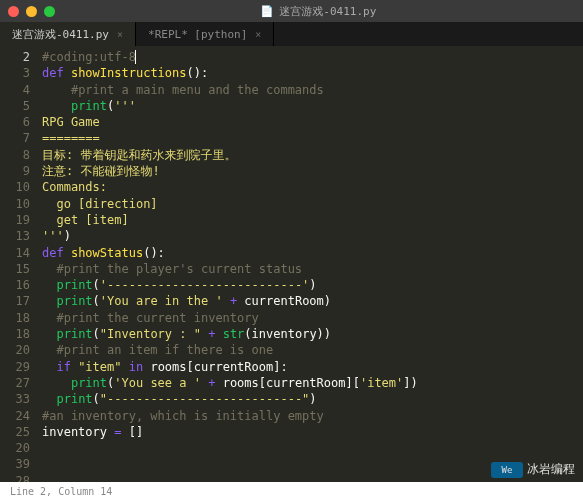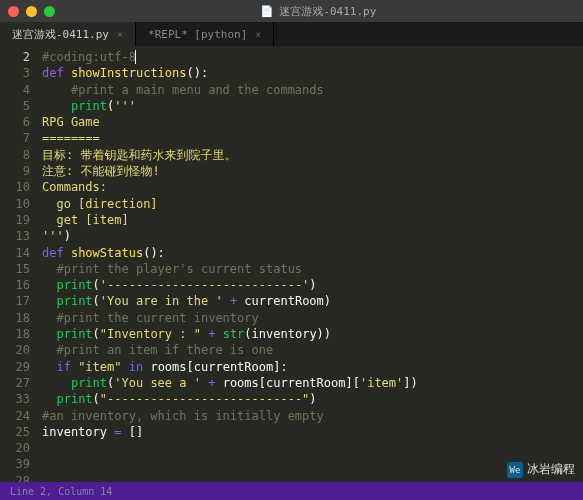--- a/index.html
+++ b/index.html
@@ -14,23 +14,23 @@
 .ed{display:flex;height:436px}
 .gut{width:38px;background:#272822;text-align:right;padding:3px 8px 0 0;color:#75715e;font-size:12px;line-height:16.3px;user-select:none}
 .gut div.cur{color:#ccc}
 .code{flex:1;padding:3px 0 0 4px;color:#f8f8f2;font-size:12px;line-height:16.3px;white-space:pre}
 .kw{color:#8b5cf6}
 .fn{color:#fde047}
 .str{color:#e6db74}
 .cm{color:#75715e}
 .bi{color:#22c55e}
 .cursor{border-left:1px solid #fff;margin-left:-1px}
-.sb{position:absolute;bottom:0;left:0;right:0;height:18px;background:#4c1d95;color:#888;font-size:10px;display:flex;align-items:center;padding:0 10px}
+.sb{position:absolute;bottom:0;left:0;right:0;height:18px;background:#ffffff;color:#888;font-size:10px;display:flex;align-items:center;padding:0 10px}
 .wm{position:absolute;bottom:22px;right:8px;color:#fff;font-size:12px;display:flex;align-items:center;gap:4px;opacity:.85}
-.wm .ic{width:16px;height:16px;background:#0369a1;border-radius:3px;display:flex;align-items:center;justify-content:center;font-size:9px}
+.wm .ic{width:32px;height:16px;background:#0369a1;border-radius:3px;display:flex;align-items:center;justify-content:center;font-size:9px}
 </style>
 </head>
 <body>
 
 <div class="top">
   <div class="tc" id="tc1" style="background: rgb(255, 95, 87);"></div>
   <div class="tc" id="tc2" style="background: rgb(254, 188, 46);"></div>
   <div class="tc" id="tc3" style="background: rgb(40, 200, 64);"></div>
   <div class="tit">
     <span>📄</span>

